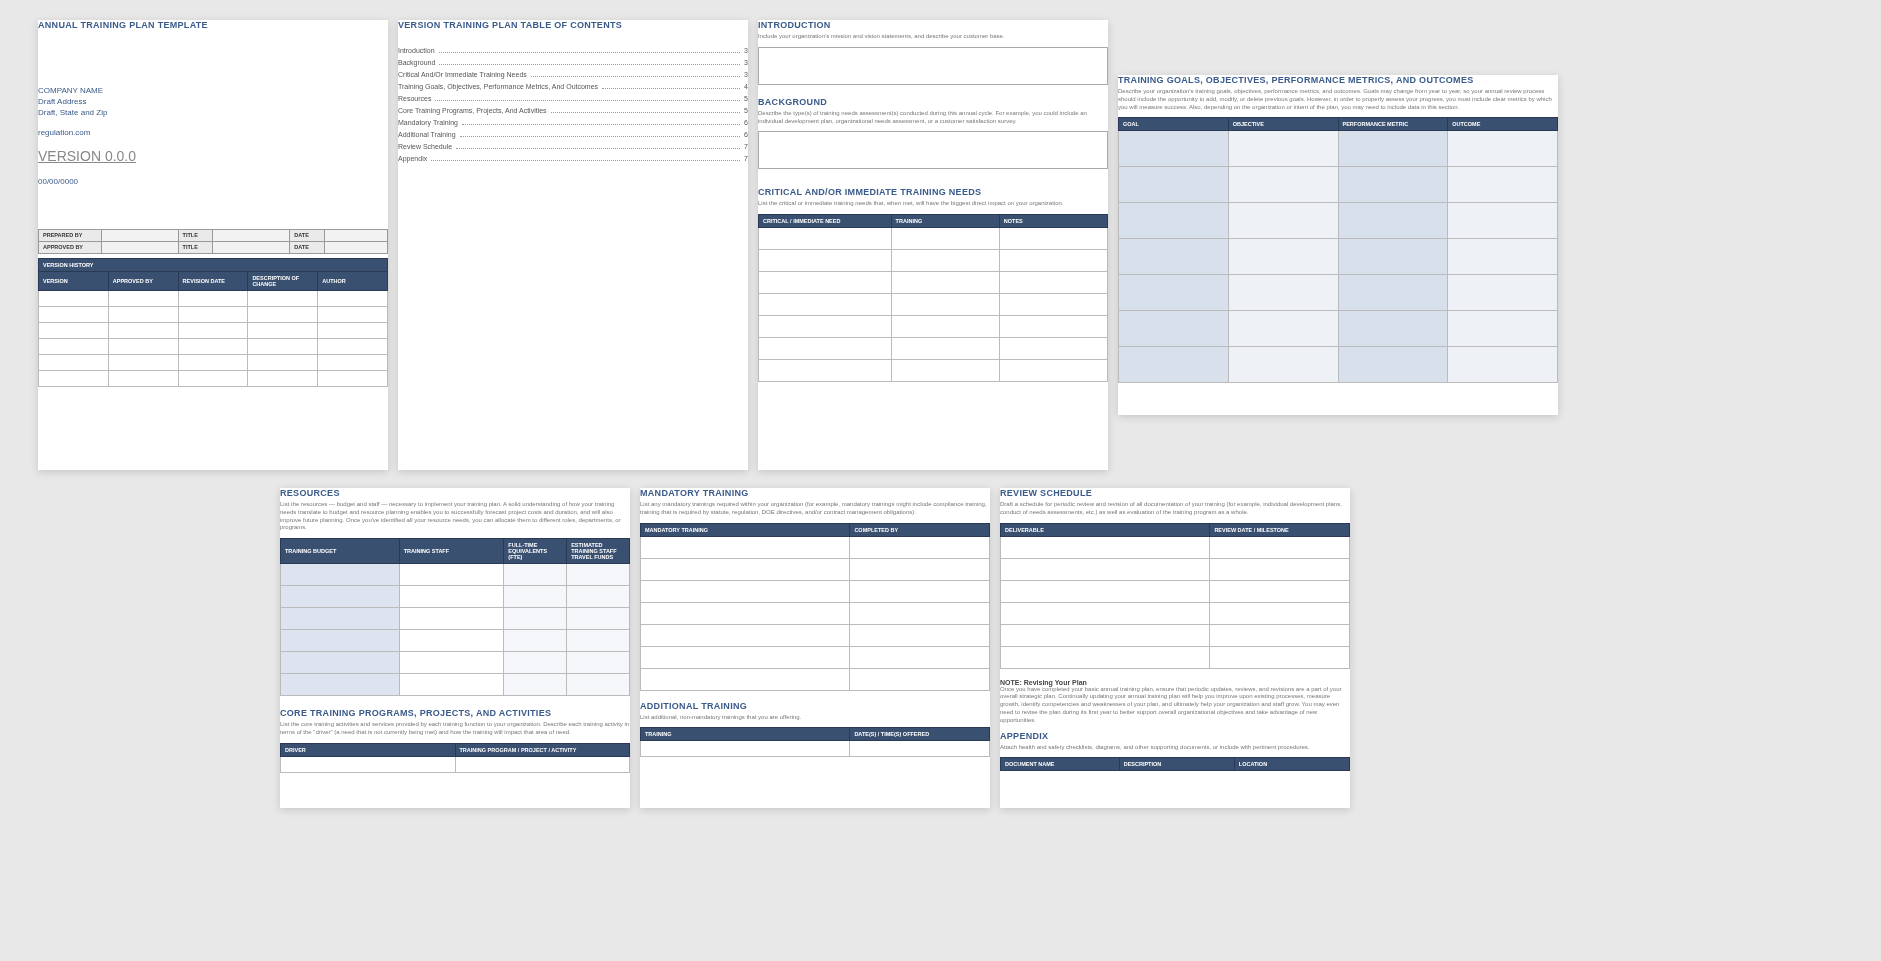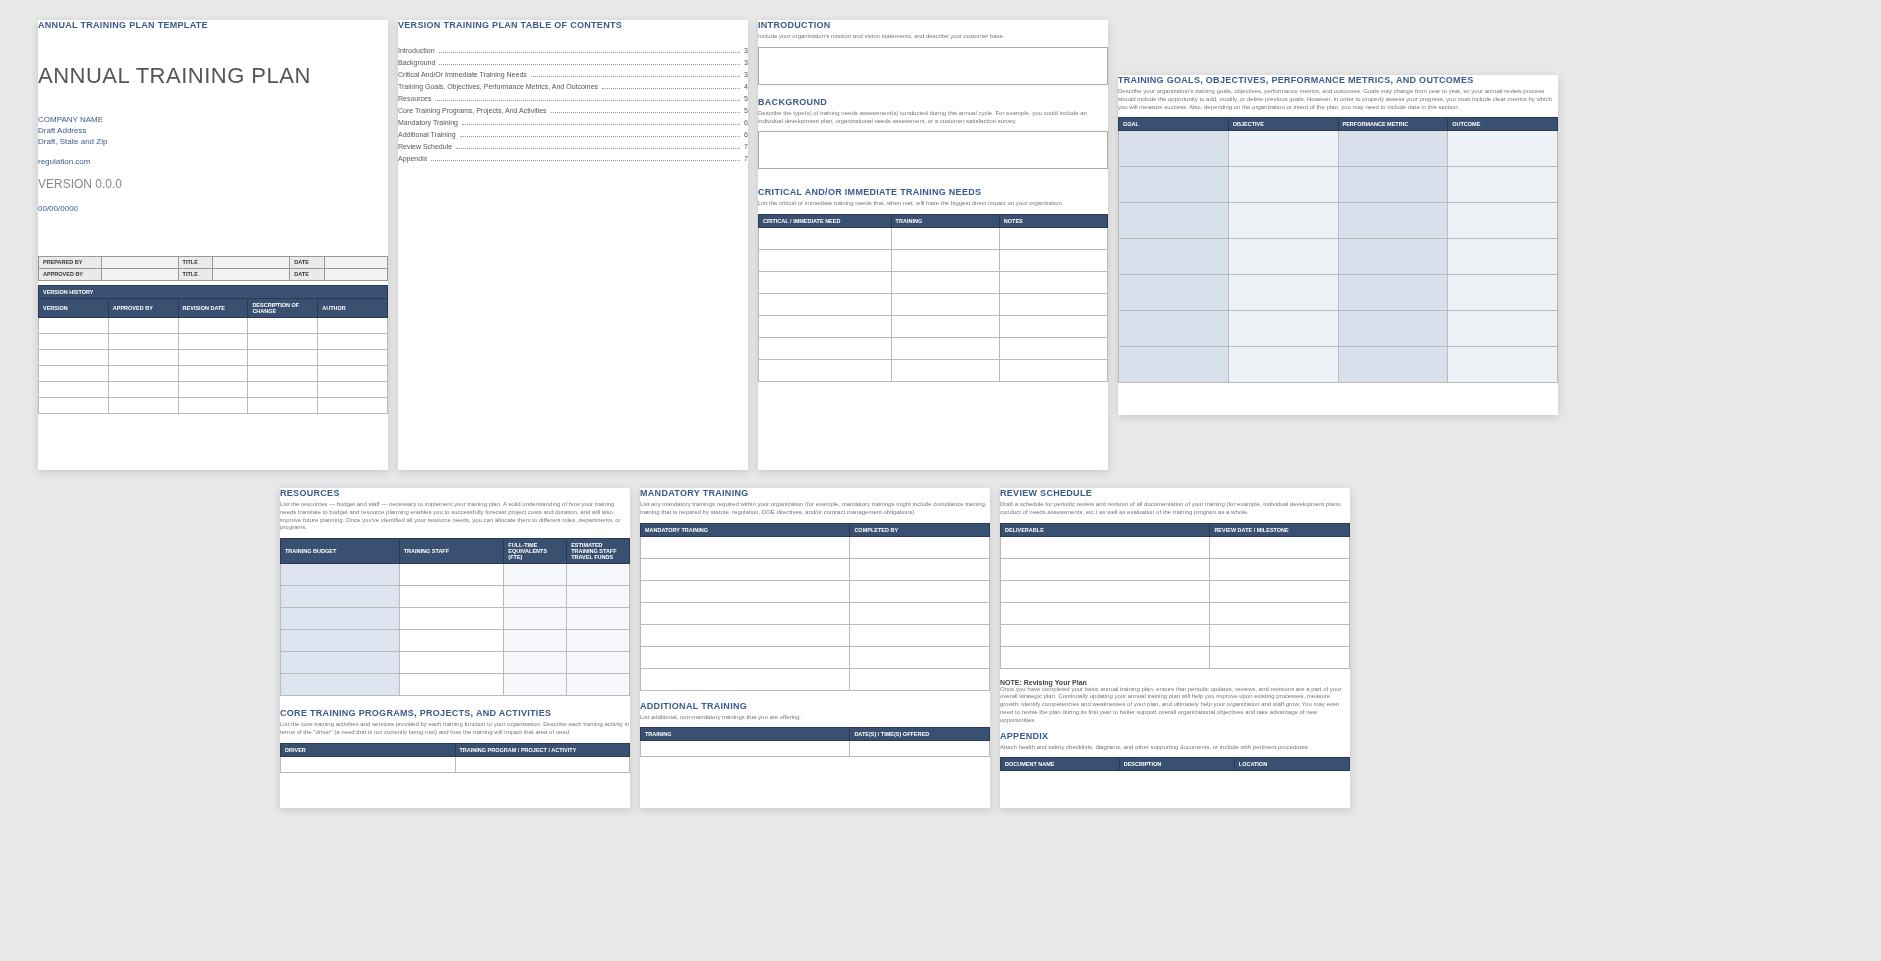--- a/index.html
+++ b/index.html
@@ -71,29 +71,28 @@
 .goals-alt td:nth-child(4) { background: #eef1f6; }
 </style>
 </head>
 <body>
 
 <div class="canvas">
 
   <div class="page portrait" style="left:18px; top:0;">
     <div class="sec-hdr">ANNUAL TRAINING PLAN TEMPLATE</div>
     <div style="height:30px;"></div>
-    <div class="sec-hdr main">ANNUAL TRAINING PLAN</div>
     <div style="height:22px;"></div>
     <div class="meta">COMPANY NAME</div>
     <div class="meta">Draft Address</div>
     <div class="meta">Draft, State and Zip</div>
     <div style="height:8px;"></div>
     <div class="meta">regulation.com</div>
     <div style="height:10px;"></div>
-    <div style="font-size:12px;color:#888;">VERSION 0.0.0</div>
+    <div style="font-size:14px;color:#888;text-decoration:underline;">VERSION 0.0.0</div>
     <div style="height:12px;"></div>
     <div class="meta">00/00/0000</div>
     <div style="height:42px;"></div>
     <table class="tbl small-label-tbl">
       <tbody>
           <tr>
         <td class="lbl" style="width:18%">PREPARED BY</td>
         <td style="width:22%"></td>
         <td class="lbl" style="width:10%">TITLE</td>
         <td style="width:22%"></td>

